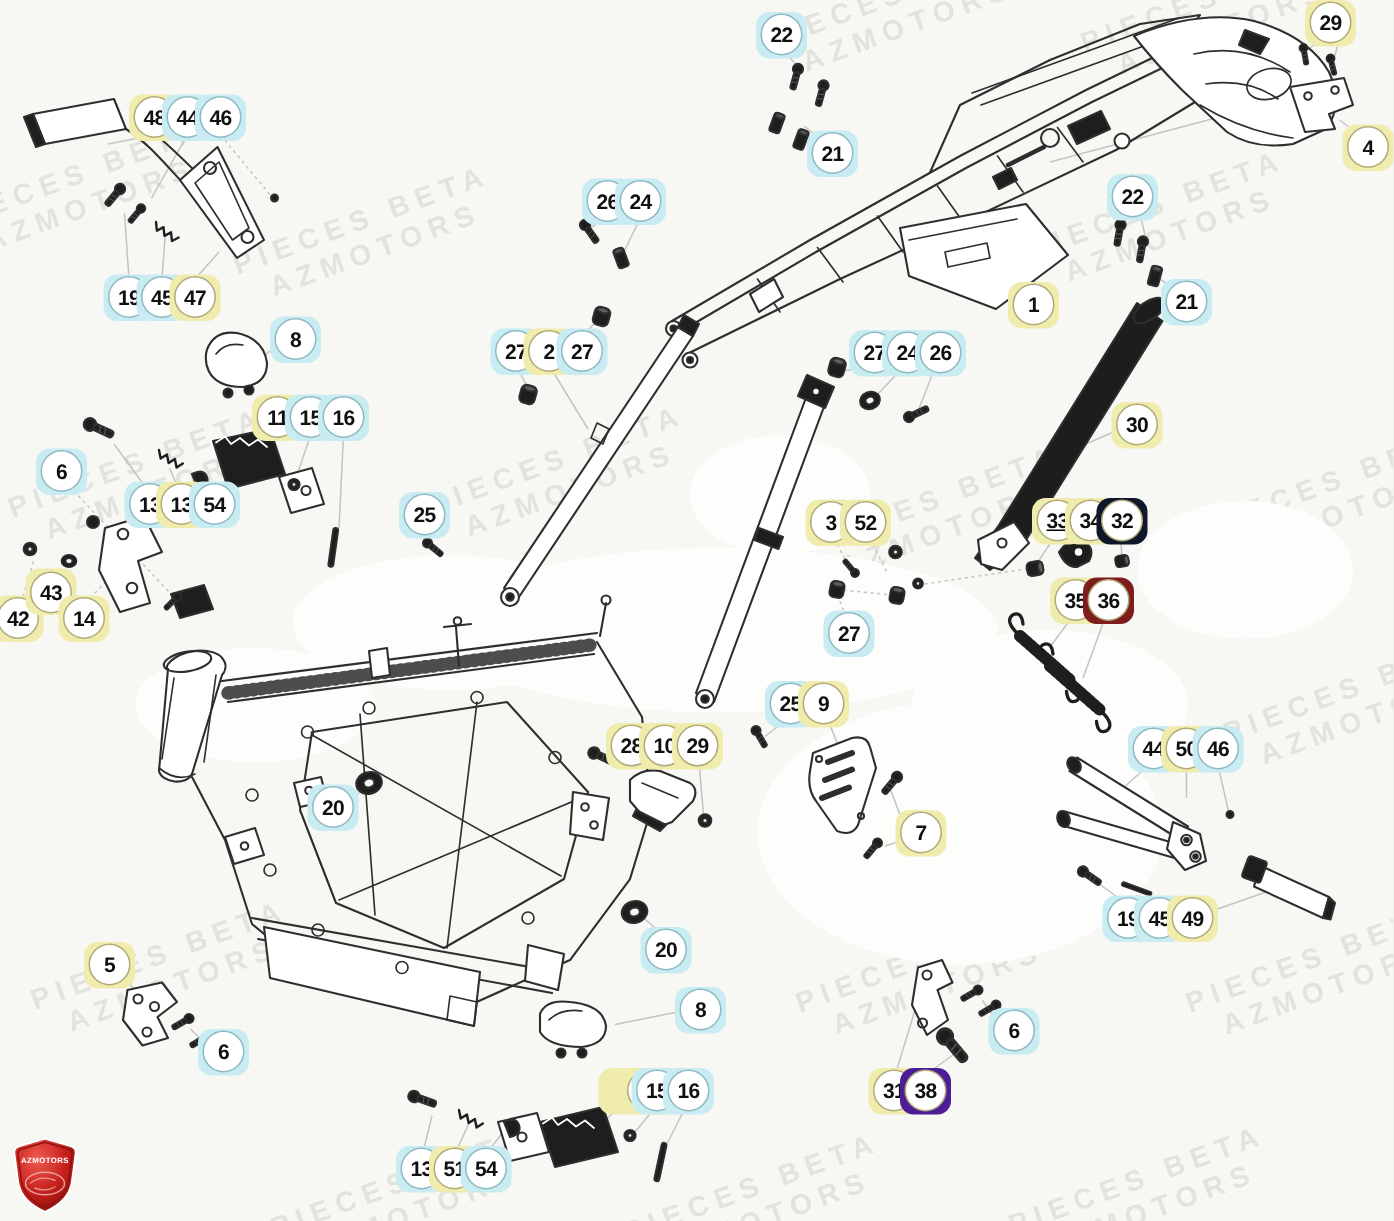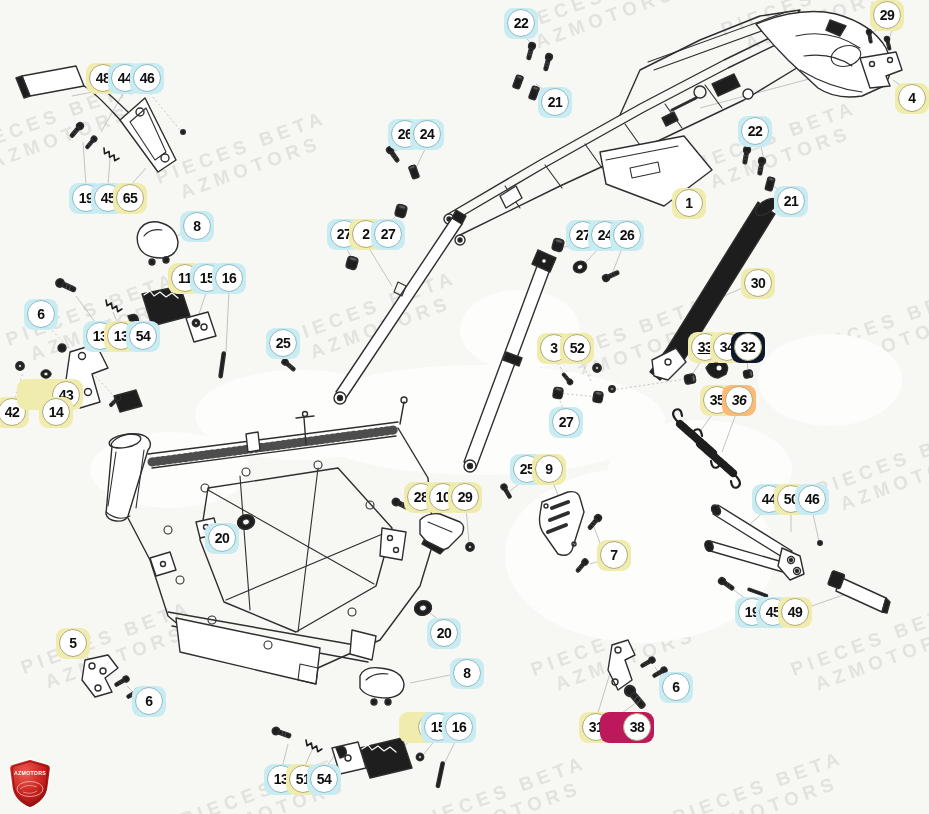--- a/index.html
+++ b/index.html
@@ -433,21 +433,21 @@
     <div class="callout blue" style="left: 130px; top: 62.5px; background: rgb(200, 236, 242);">
       <span class="disc">46</span>
     </div>
     <div class="callout blue" style="left: 69px; top: 182.5px; background: rgb(200, 236, 242);">
       <span class="disc">19</span>
     </div>
     <div class="callout blue" style="left: 91px; top: 182.5px; background: rgb(200, 236, 242);">
       <span class="disc">45</span>
     </div>
     <div class="callout yellow" style="left: 113px; top: 182.5px; background: rgb(240, 236, 174);">
-      <span class="disc">65</span>
+      <span class="disc">47</span>
     </div>
     <div class="callout blue" style="left: 180px; top: 210.5px; background: rgb(200, 236, 242);">
       <span class="disc">8</span>
     </div>
     <div class="callout yellow" style="left: 168px; top: 262.5px; background: rgb(240, 236, 174);">
       <span class="disc">11</span>
     </div>
     <div class="callout blue" style="left: 190px; top: 262.5px; background: rgb(200, 236, 242);">
       <span class="disc">15</span>
     </div>
@@ -465,21 +465,21 @@
     </div>
     <div class="callout blue" style="left: 126px; top: 320.5px; background: rgb(200, 236, 242);">
       <span class="disc">54</span>
     </div>
     <div class="callout blue" style="left: 266px; top: 327.5px; background: rgb(200, 236, 242);">
       <span class="disc">25</span>
     </div>
     <div class="callout yellow" style="left: -5px; top: 396.5px; background: rgb(240, 236, 174);">
       <span class="disc">42</span>
     </div>
-    <div class="callout yellow" style="left: 17px; top: 379px; background: rgb(240, 236, 174); padding-left: 32px;">
+    <div class="callout yellow" style="left: 17px; top: 379px; background: rgb(240, 236, 174);">
       <span class="disc">43</span>
     </div>
     <div class="callout yellow" style="left: 39px; top: 396.5px; background: rgb(240, 236, 174);">
       <span class="disc">14</span>
     </div>
     <div class="callout blue" style="left: 504px; top: 7.5px; background: rgb(200, 236, 242);">
       <span class="disc">22</span>
     </div>
     <div class="callout blue" style="left: 538px; top: 86.5px; background: rgb(200, 236, 242);">
       <span class="disc">21</span>
@@ -537,21 +537,21 @@
     </div>
     <div class="callout yellow" style="left: 710px; top: 331.5px; background: rgb(240, 236, 174);">
       <span class="disc">34</span>
     </div>
     <div class="callout yellow" style="left: 731px; top: 331.5px; background: #0f172a; align-items: center;">
       <span class="disc">32</span>
     </div>
     <div class="callout yellow" style="left: 700px; top: 384.5px; background: rgb(240, 236, 174);">
       <span class="disc">35</span>
     </div>
-    <div class="callout yellow" style="left: 722px; top: 384.5px; background: #fdba74; font-style: italic;">
+    <div class="callout yellow" style="left: 722px; top: 384.5px; background: #7f1d1d;">
       <span class="disc">36</span>
     </div>
     <div class="callout blue" style="left: 549px; top: 406.5px; background: rgb(200, 236, 242);">
       <span class="disc">27</span>
     </div>
     <div class="callout blue" style="left: 510px; top: 453.5px; background: rgb(200, 236, 242);">
       <span class="disc">25</span>
     </div>
     <div class="callout yellow" style="left: 532px; top: 453.5px; background: rgb(240, 236, 174);">
       <span class="disc">9</span>
@@ -609,21 +609,21 @@
     </div>
     <div class="callout blue" style="left: 421px; top: 711.5px; background: rgb(200, 236, 242);">
       <span class="disc">15</span>
     </div>
     <div class="callout blue" style="left: 442px; top: 711.5px; background: rgb(200, 236, 242);">
       <span class="disc">16</span>
     </div>
     <div class="callout yellow" style="left: 579px; top: 711.5px; background: rgb(240, 236, 174);">
       <span class="disc">31</span>
     </div>
-    <div class="callout yellow" style="left: 600px; top: 711.5px; background: #be185d; padding-left: 20px;">
+    <div class="callout yellow" style="left: 600px; top: 711.5px; background: #4c1d95;">
       <span class="disc">38</span>
     </div>
     <div class="callout blue" style="left: 264px; top: 763.5px; background: rgb(200, 236, 242);">
       <span class="disc">13</span>
     </div>
     <div class="callout yellow" style="left: 286px; top: 763.5px; background: rgb(240, 236, 174);">
       <span class="disc">51</span>
     </div>
     <div class="callout blue" style="left: 307px; top: 763.5px; background: rgb(200, 236, 242);">
       <span class="disc">54</span>

